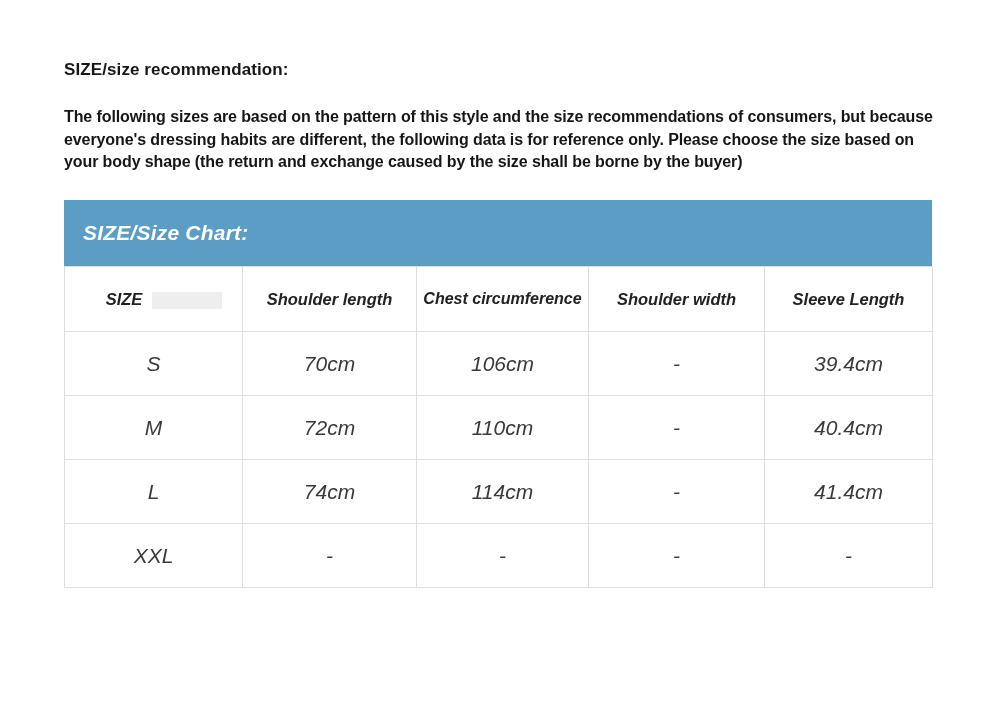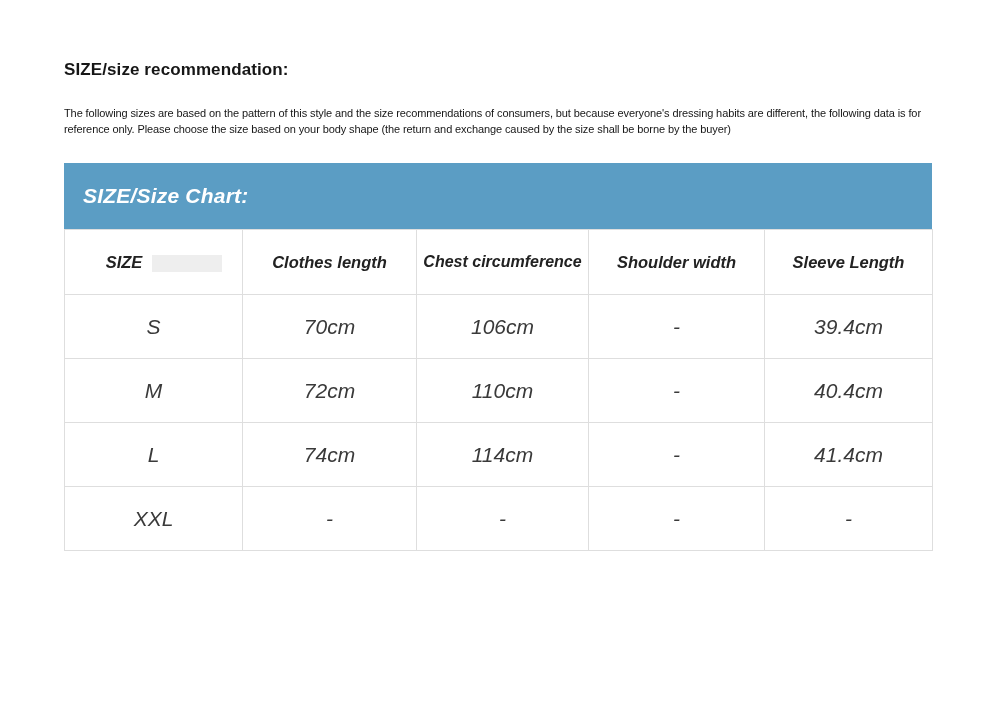--- a/index.html
+++ b/index.html
@@ -22,22 +22,22 @@
     padding: 60px 64px 0 64px;
   }
   .heading {
     font-size: 17px;
     font-weight: bold;
     letter-spacing: 0.1px;
     margin: 0 0 26px 0;
     color: #161616;
   }
   .intro {
-    font-size: 11px;
-    font-weight: normal;
+    font-size: 16px;
+    font-weight: bold;
     line-height: 1.42;
     color: #161616;
     margin: 0 0 26px 0;
     width: 872px;
     letter-spacing: -0.1px;
   }
   .chart-wrap {
     width: 868px;
     margin-top: 8px;
     font-style: italic;
@@ -115,21 +115,21 @@
       <colgroup>
         <col class="col-size">
         <col class="col-b">
         <col class="col-c">
         <col class="col-d">
         <col class="col-e">
       </colgroup>
       <thead>
         <tr>
           <th class="size-head"><span>SIZE</span><span class="head-blank"></span></th>
-          <th>Clothes length</th>
+          <th>Shoulder length</th>
           <th class="small">Chest circumference</th>
           <th>Shoulder width</th>
           <th>Sleeve Length</th>
         </tr>
       </thead>
       <tbody>
         <tr>
           <td>S</td>
           <td>70cm</td>
           <td>106cm</td>

